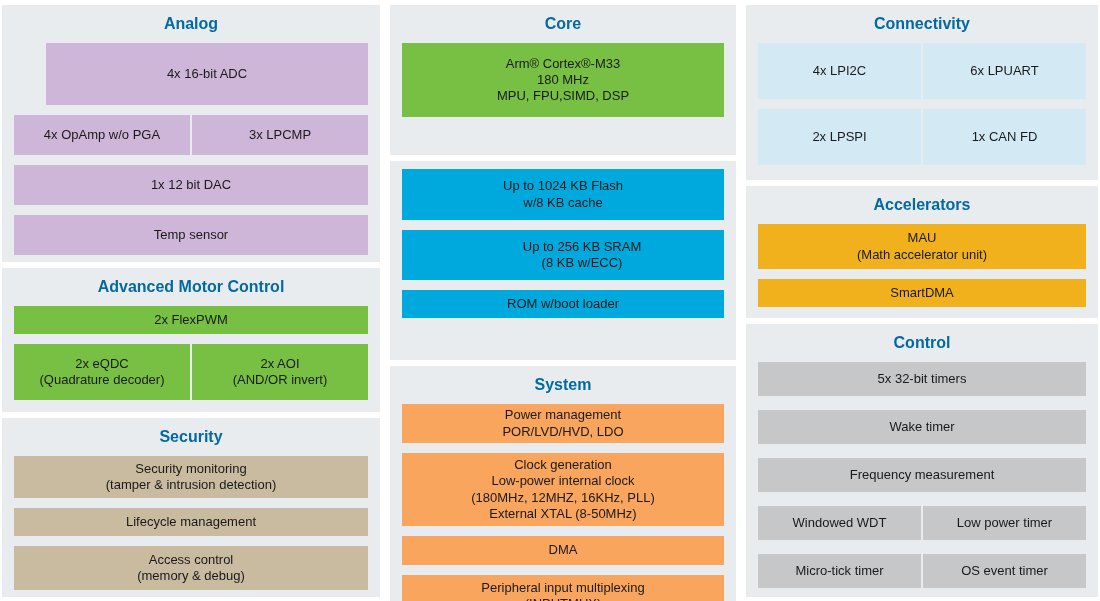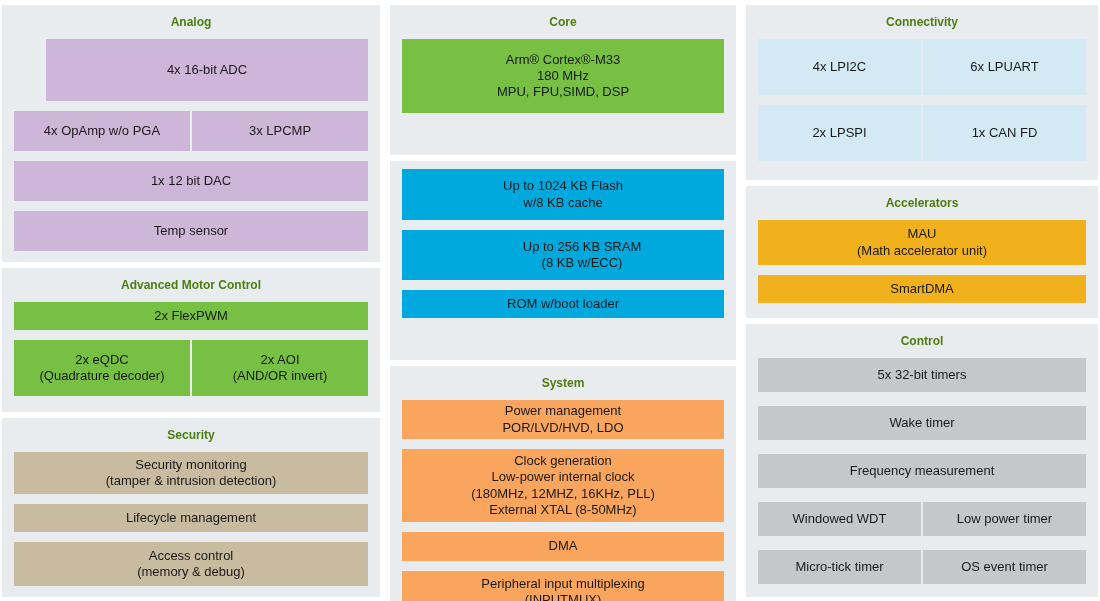--- a/index.html
+++ b/index.html
@@ -20,23 +20,23 @@
     height: 601px;
   }
   .col { display: flex; flex-direction: column; gap: 6px; }
   .panel {
     background: var(--panel_bg);
     padding: 8px 12px;
     overflow: hidden;
   }
   .panel-title {
     text-align: center;
-    font-size: 12px;
+    font-size: 16px;
     font-weight: bold;
-    color: #4d7c0f;
+    color: #0369a1;
     margin: 2px 0 10px 0;
   }
   .panel-body { display: flex; flex-direction: column; gap: 10px; }
   .panel-body.gap14 { gap: 14px; }
   .row2 { display: grid; grid-template-columns: 1fr 1fr; gap: 2px; }
   .block {
     display: flex;
     align-items: center;
     justify-content: center;
     text-align: center;

